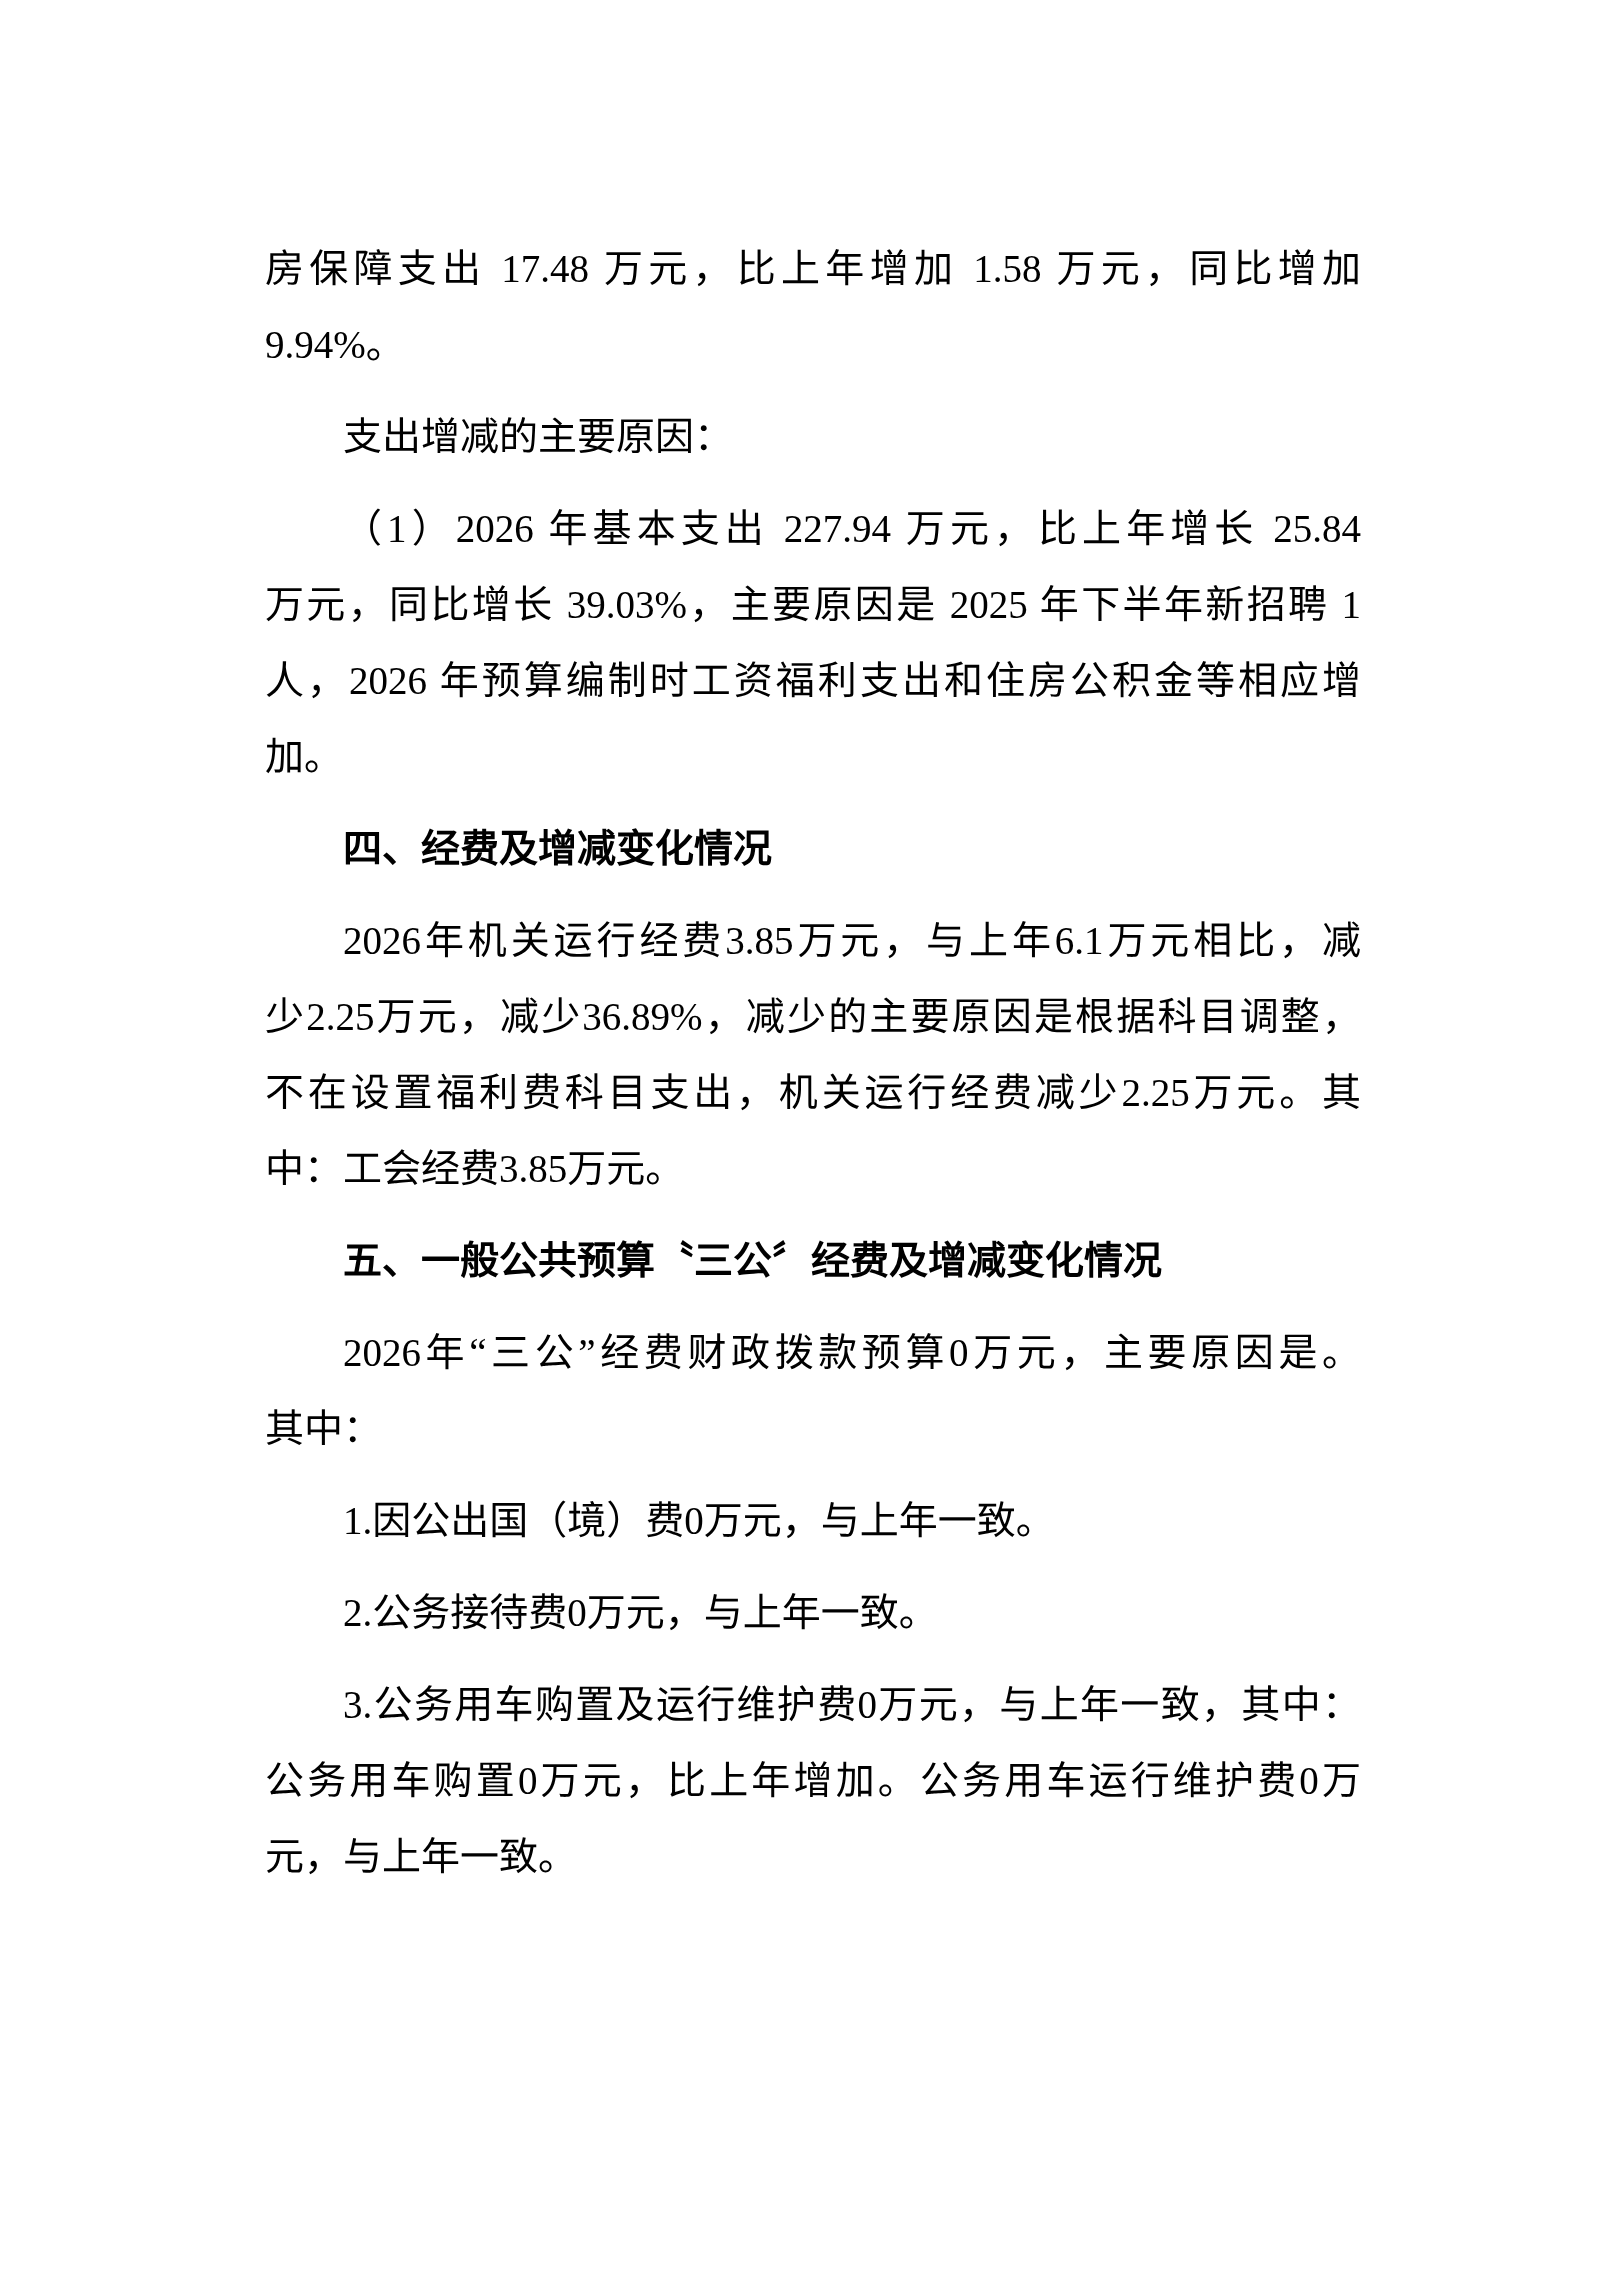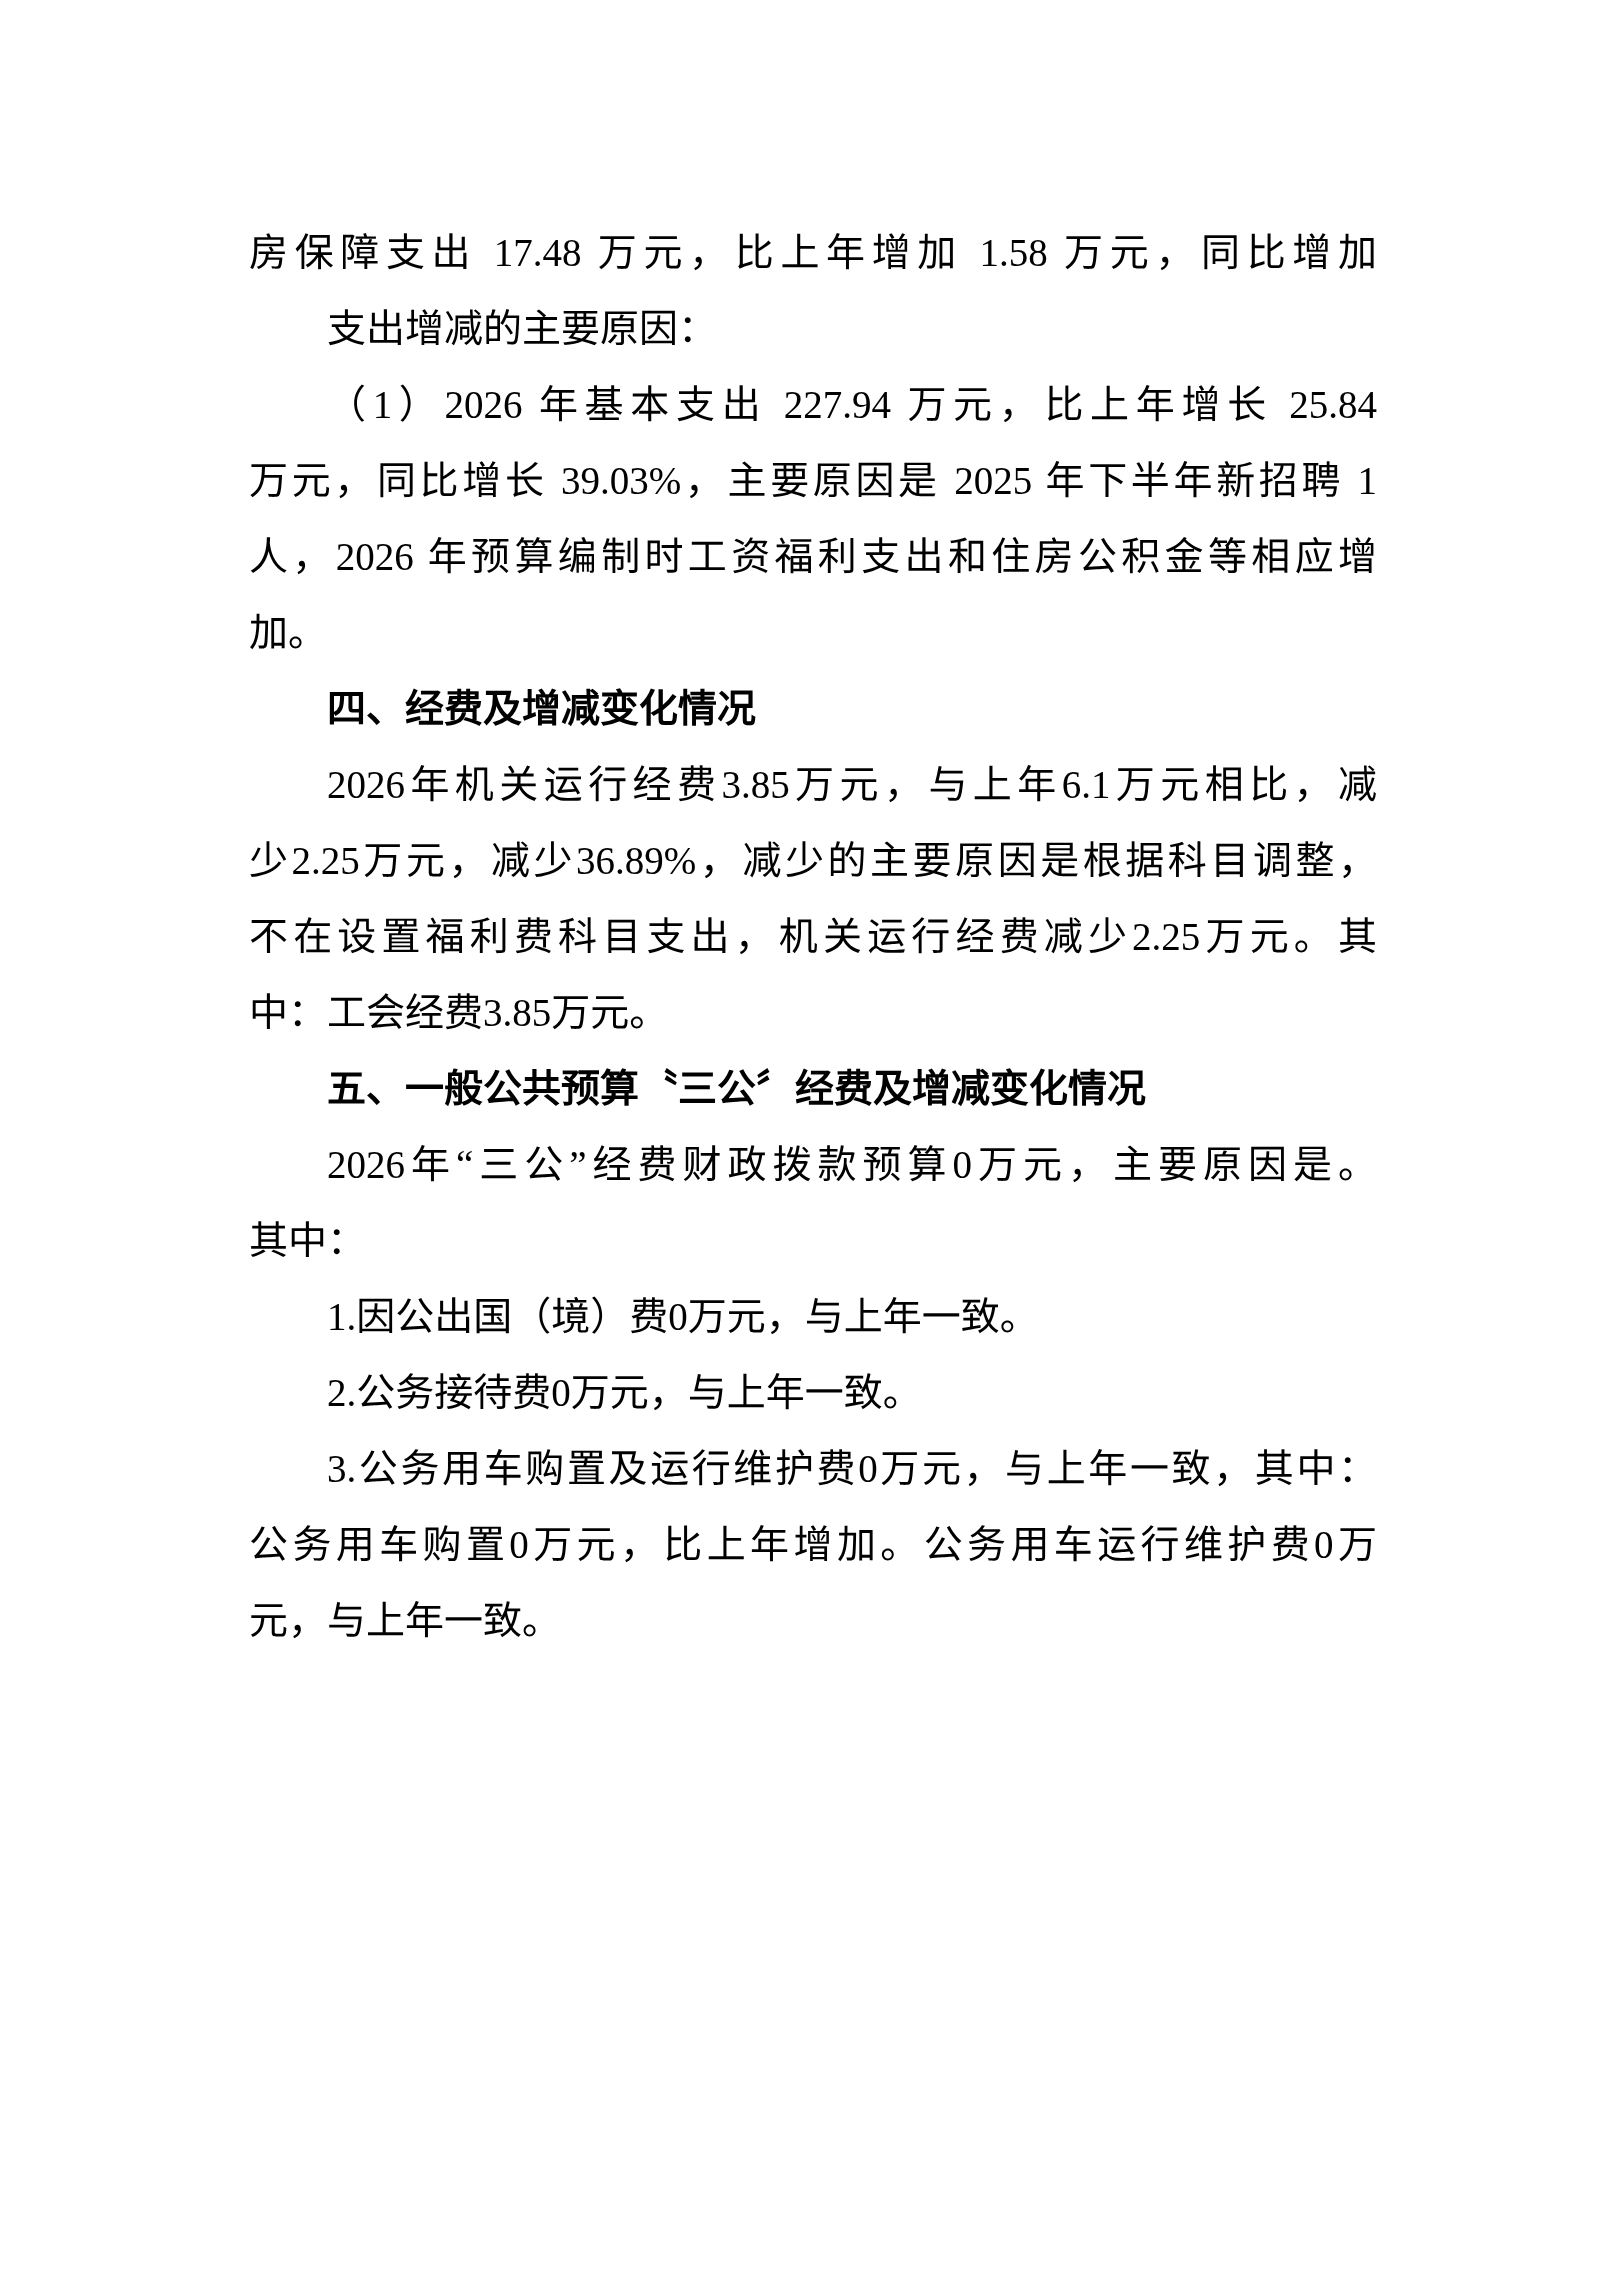--- a/index.html
+++ b/index.html
@@ -15,21 +15,21 @@
     overflow: hidden;
   }
   .doc {
     position: absolute;
     left: 249px;
     top: 215px;
     width: 1128px;
     color: #000000;
   }
   .paragraph {
-    margin: 0;
+    margin: 16px;
     padding: 0;
   }
   .line {
     font-family: "Liberation Serif", "DejaVu Serif", serif;
     font-size: 39px;
     line-height: 76px;
     height: 76px;
     color: #000000;
     text-align: justify;
     text-align-last: left;
@@ -48,20 +48,21 @@
     font-weight: 700;
   }
 </style>
 </head>
 <body>
 
 <div class="page">
   <div class="doc" id="doc">
       <div class="paragraph body">
         <div class="line fill">房保障支出 17.48 万元，比上年增加 1.58 万元，同比增加</div>
+        <div class="line">9.94%。</div>
       </div>
       <div class="paragraph body">
         <div class="line indent">支出增减的主要原因：</div>
       </div>
       <div class="paragraph body">
         <div class="line indent fill">（1）2026 年基本支出 227.94 万元，比上年增长 25.84</div>
         <div class="line fill">万元，同比增长 39.03%，主要原因是 2025 年下半年新招聘 1</div>
         <div class="line fill">人，2026 年预算编制时工资福利支出和住房公积金等相应增</div>
         <div class="line">加。</div>
       </div>

